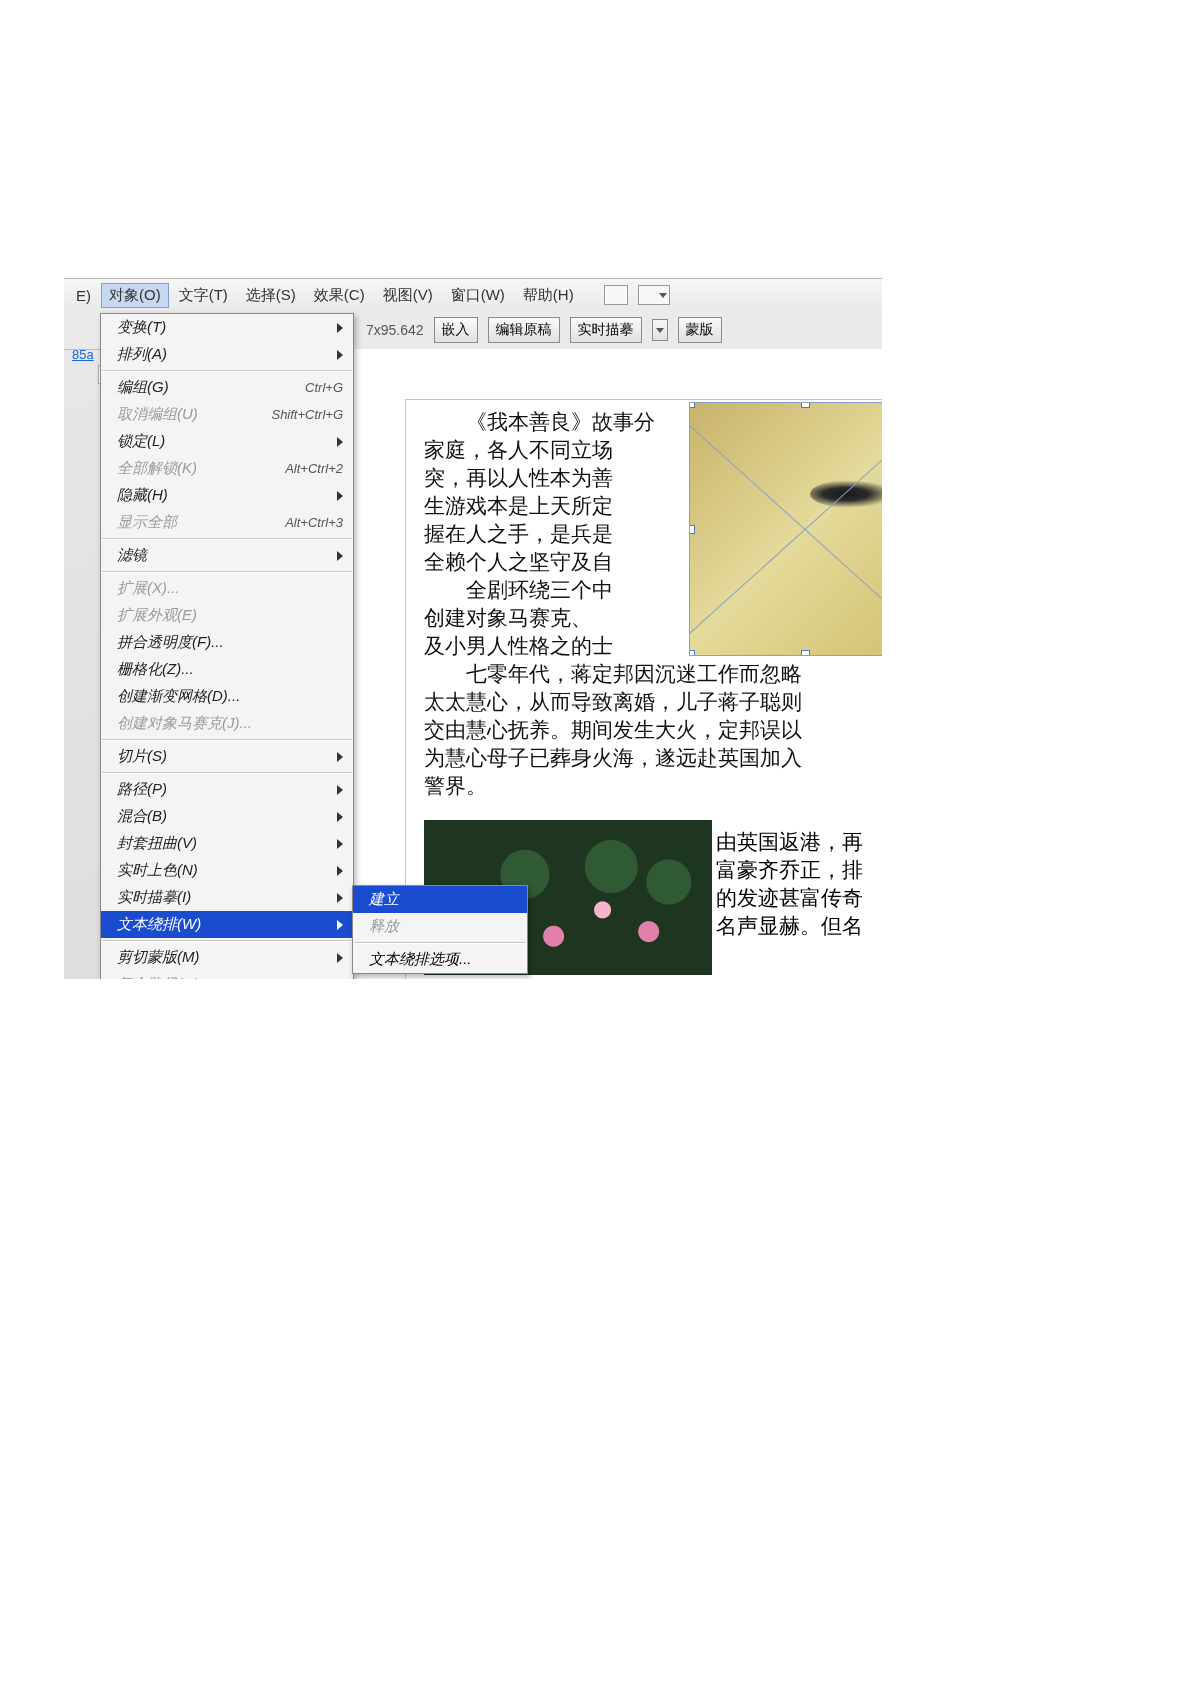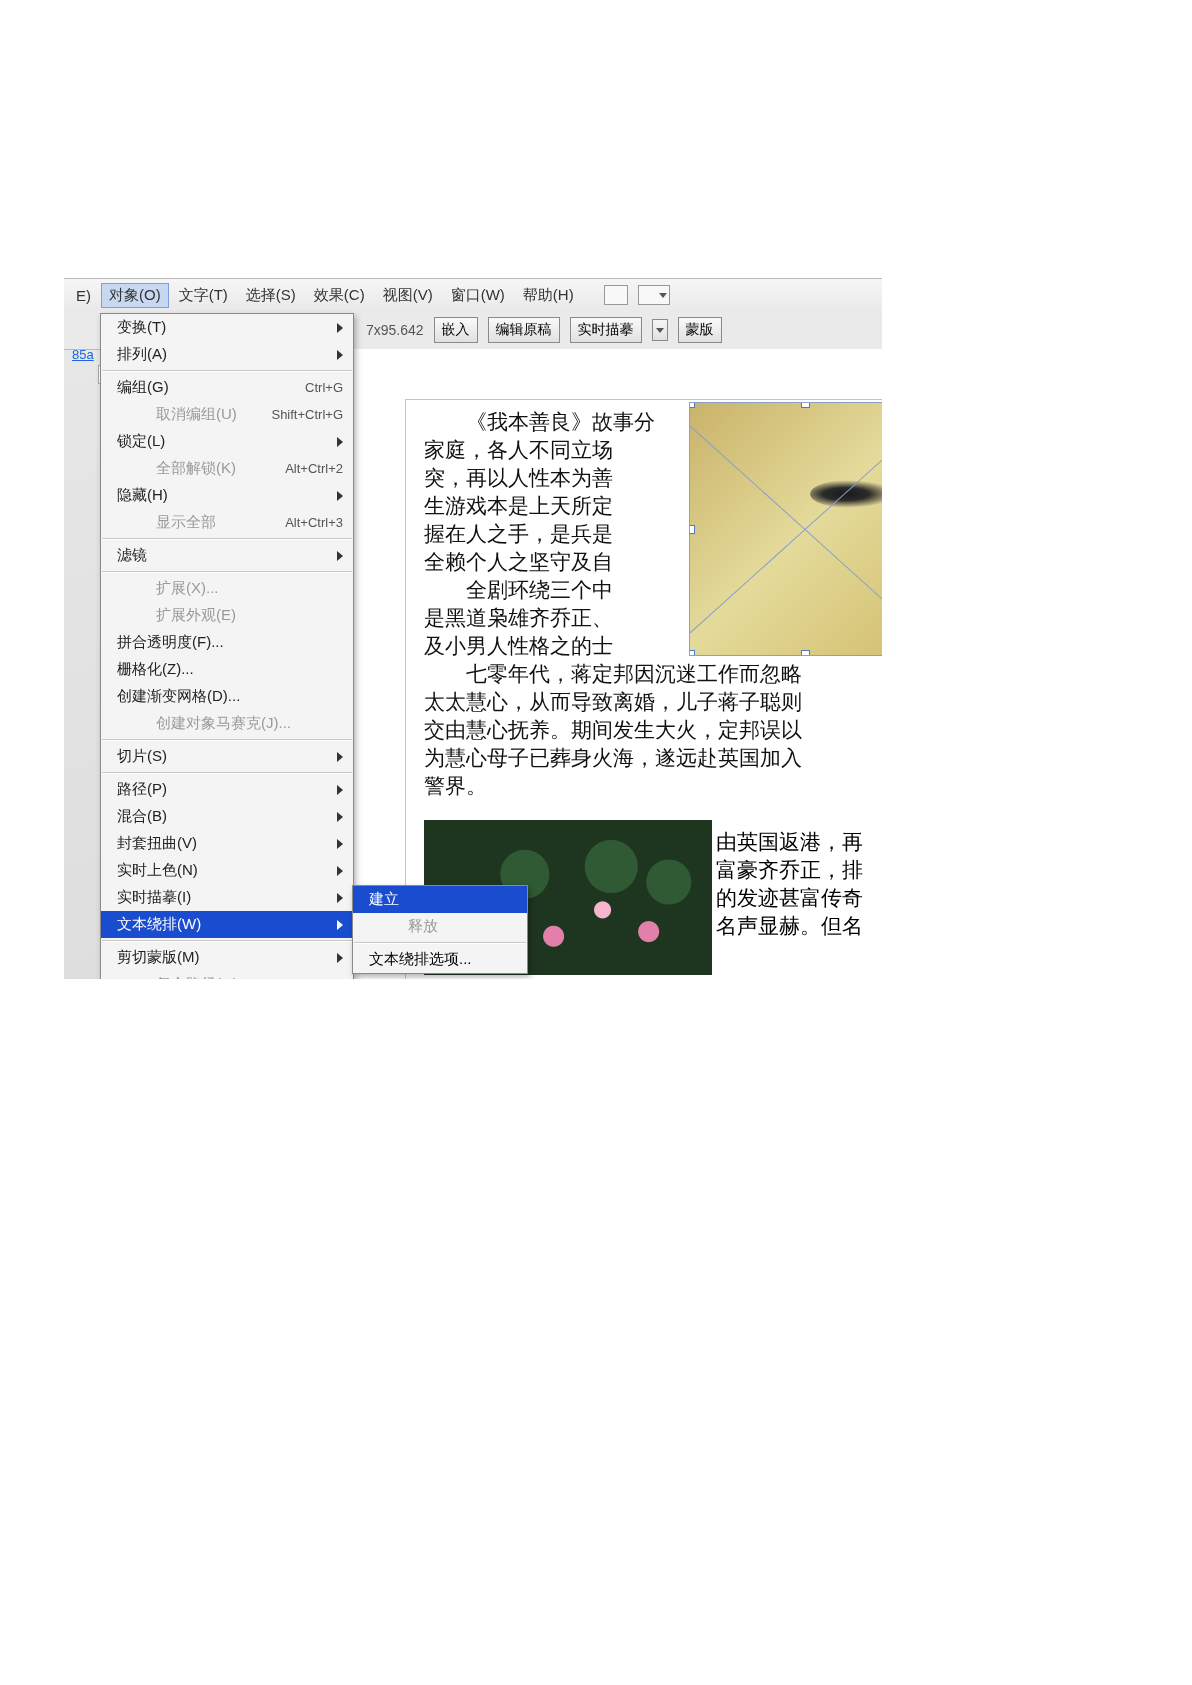--- a/index.html
+++ b/index.html
@@ -230,23 +230,24 @@
     background: #c8c8c8;
     margin: 2px 1px;
     border-bottom: 1px solid #fff;
   }
   .mi {
     display: flex;
     align-items: center;
     justify-content: space-between;
     padding: 4px 10px 4px 16px;
     white-space: nowrap;
+    font-style: italic;
   }
   .mi .shortcut { color: #555; font-size: 13px; }
-  .mi.disabled { color: #9a9a9a; margin-left: 39px; }
+  .mi.disabled { color: #9a9a9a; }
   .mi.highlight {
     background: #1a4ccf;
     color: #fff;
   }
   .mi.highlight .arrow { border-left-color: #fff; }
   .mi .arrow {
     width: 0;
     height: 0;
     border-top: 5px solid transparent;
     border-bottom: 5px solid transparent;
@@ -304,21 +305,21 @@
     <div class="doc-inner">
 
       <div class="textcol">
         <div class="txtline">　　《我本善良》故事分</div>
         <div class="txtline">家庭，各人不同立场</div>
         <div class="txtline">突，再以人性本为善</div>
         <div class="txtline">生游戏本是上天所定</div>
         <div class="txtline">握在人之手，是兵是</div>
         <div class="txtline">全赖个人之坚守及自</div>
         <div class="txtline">　　全剧环绕三个中</div>
-        <div class="txtline">是黑道枭雄齐乔正、</div>
+        <div class="txtline">创建对象马赛克、</div>
         <div class="txtline">及小男人性格之的士</div>
         <div class="txtline">　　七零年代，蒋定邦因沉迷工作而忽略</div>
         <div class="txtline">太太慧心，从而导致离婚，儿子蒋子聪则</div>
         <div class="txtline">交由慧心抚养。期间发生大火，定邦误以</div>
         <div class="txtline">为慧心母子已葬身火海，遂远赴英国加入</div>
         <div class="txtline">警界。</div>
       </div>
 
       <div class="face-img">
         <div class="face-eye"></div>

